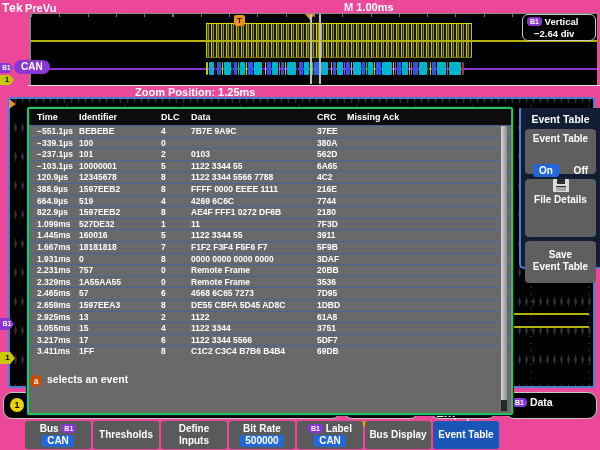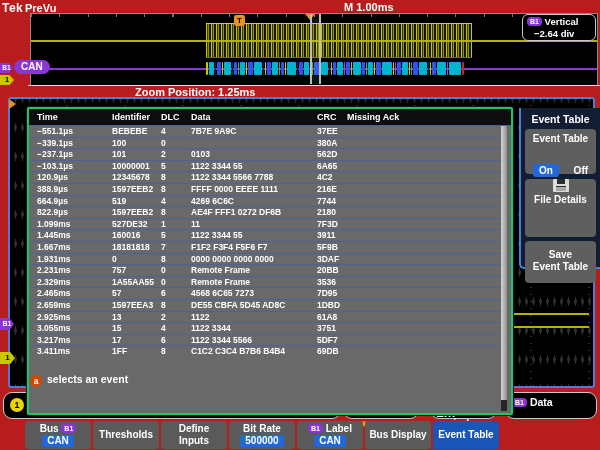--- a/index.html
+++ b/index.html
@@ -1,16 +1,16 @@
 <!DOCTYPE html>
 <html><head>
 <meta charset="utf-8">
 <style>
   html,body{margin:0;padding:0;background:#000;}
-  .screen{position:relative;width:600px;height:450px;background:#b91c1c;overflow:hidden;
+  .screen{position:relative;width:600px;height:450px;background:#ec4899;overflow:hidden;
           font-family:"Liberation Sans",sans-serif;font-weight:bold;color:#fff;}
   .abs{position:absolute;}
 
   
   #tek{left:2px;top:1px;font-size:12px;letter-spacing:0.5px;}
   #prevu{left:25px;top:2px;font-size:11px;}
   #timebase{left:344px;top:1px;font-size:11px;}
 
   
   .main-view{left:30px;top:13px;width:566px;height:71px;border:1px solid #8a8a8a;background:#000;}
@@ -65,21 +65,21 @@
 
   
   .etable{left:27px;top:107px;width:486px;height:308px;background:#696969;border:2px solid #22c55e;
           border-radius:2px;box-sizing:border-box;z-index:3;box-shadow:0 0 0 1px #0a1930;}
   .ehead{position:absolute;left:0;right:0;top:0;height:16px;background:#0d0d0d;}
   .ehead .cell{line-height:16px;font-size:9px;}
   .ebody{position:absolute;left:0;right:0;top:16px;bottom:0;overflow:hidden;}
   .trow{position:relative;height:11.6px;border-top:1px solid #47639a;box-sizing:border-box;font-size:8.5px;}
   .trow.selected{background:#1660cc;}
   .cell{position:absolute;top:0;line-height:10.5px;white-space:nowrap;}
-  .c0{left:8px}.c1{left:83px}.c2{left:132px}.c3{left:162px}.c4{left:288px}.c5{left:318px}
+  .c0{left:8px}.c1{left:50px}.c2{left:132px}.c3{left:162px}.c4{left:288px}.c5{left:318px}
   .escroll{position:absolute;top:17px;bottom:2px;right:4px;width:6px;
            background:linear-gradient(90deg,#d6d6d6,#8e8e8e);}
   .escroll-thumb{position:absolute;left:0;right:0;bottom:0;height:11px;background:#262626;}
 
   
   .hint{left:30px;top:373px;height:13px;font-size:10.5px;z-index:3;}
   .hint-badge{display:inline-block;width:12px;height:12px;border-radius:50%;background:#cc4a00;color:#fff;
               font-size:8.5px;line-height:12px;text-align:center;margin-right:5px;vertical-align:-1px;}
 
   

